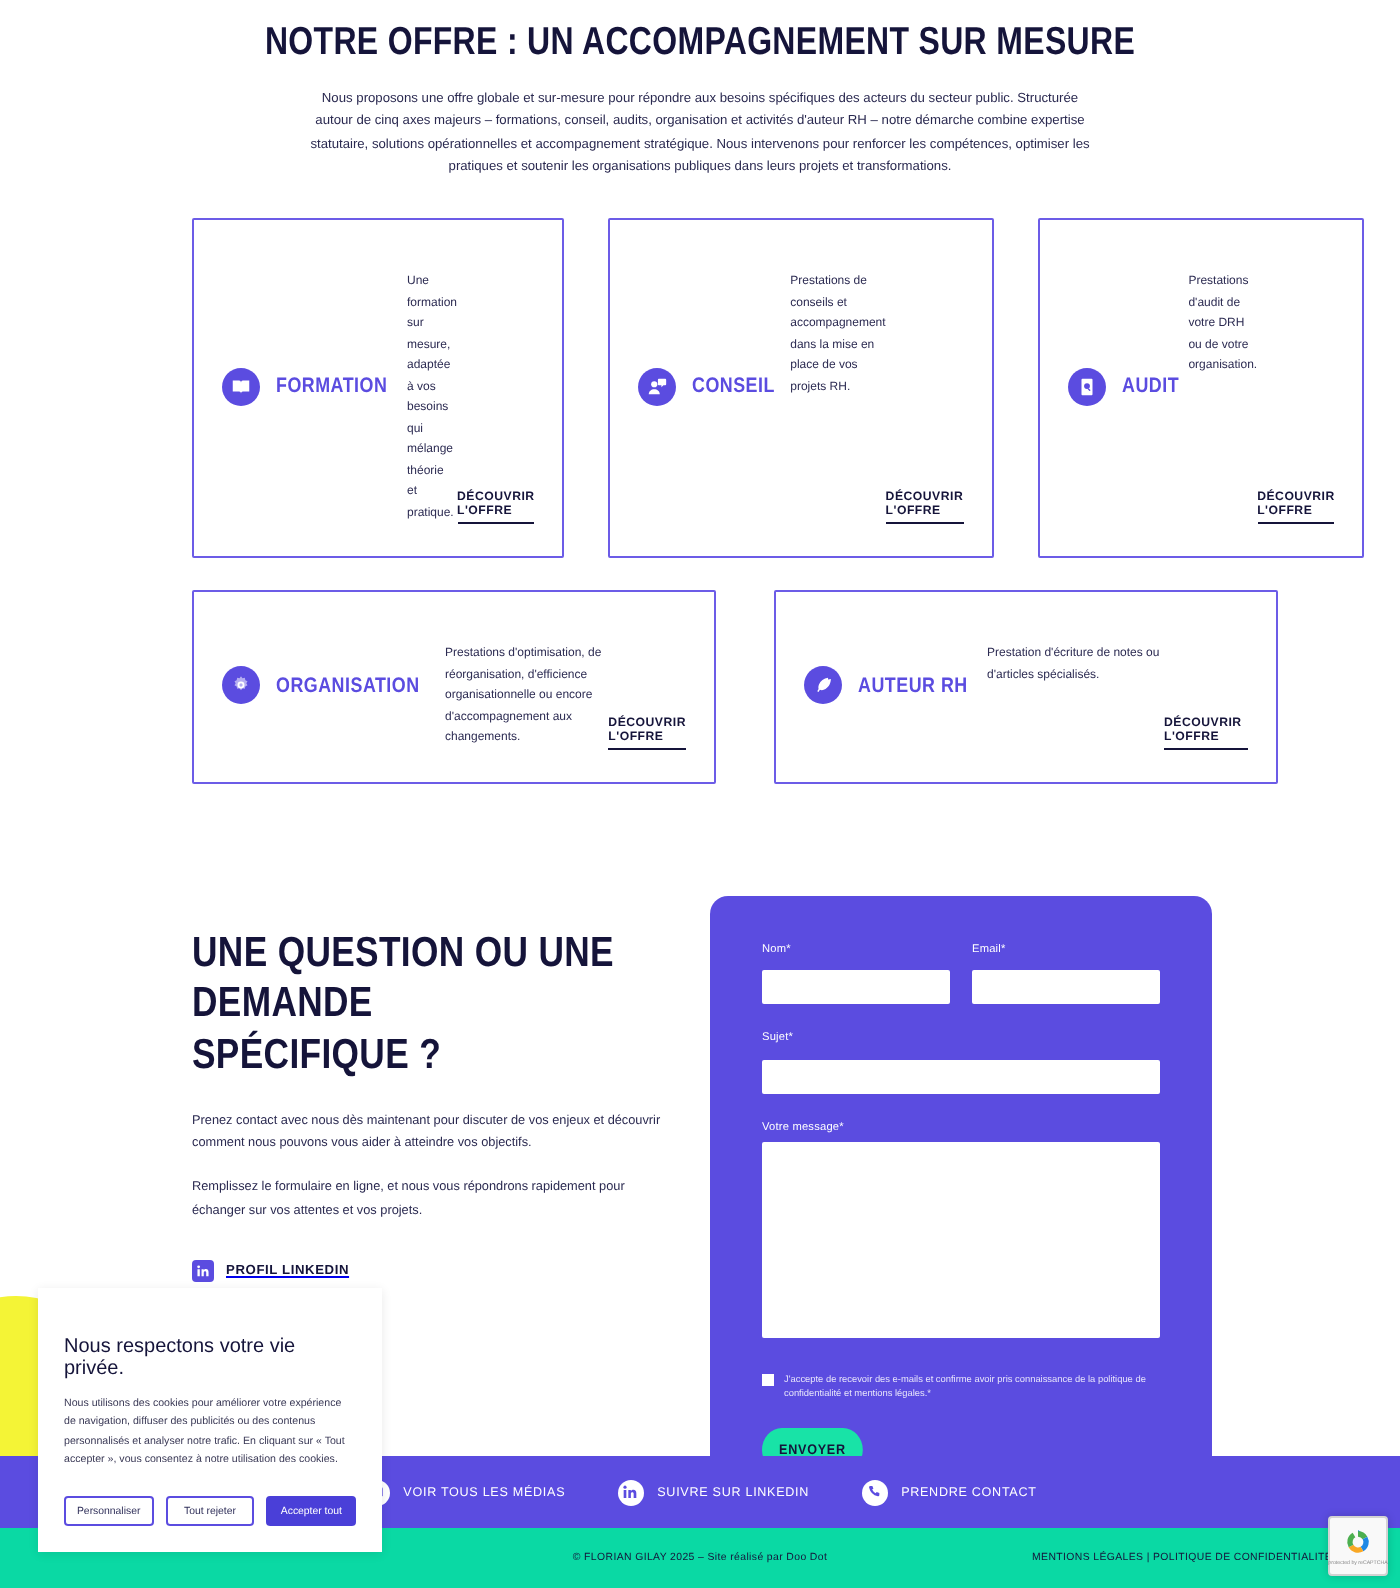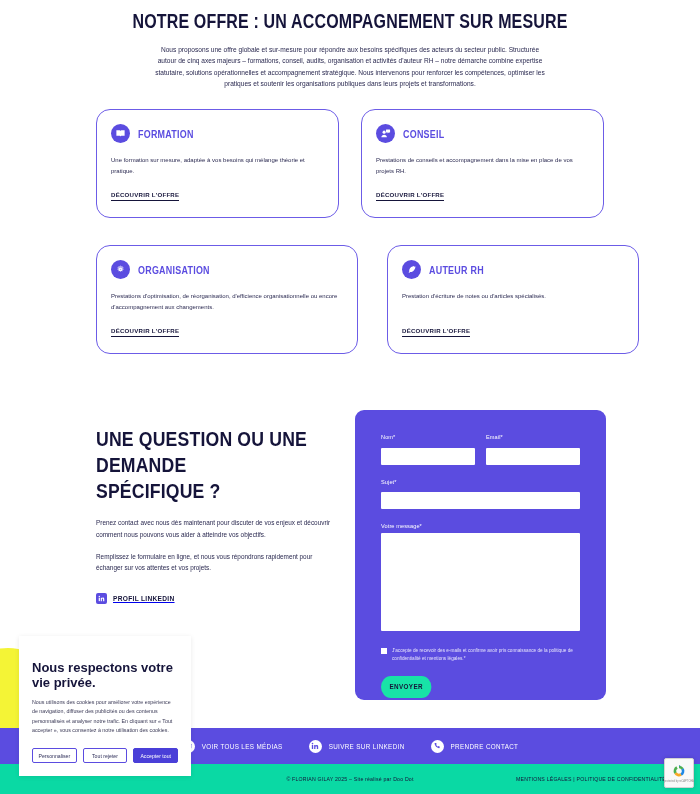--- a/index.html
+++ b/index.html
@@ -41,31 +41,30 @@
   
   .cards-wrap {
     margin-top: 20px;
     padding: 0 96px;
   }
   .cards-row {
     display: flex;
     gap: 22px;
     align-items: stretch;
   }
-  .cards-row + .cards-row { margin-top: 27px; gap: 29px; }
+  .cards-row + .cards-row { margin-top: 16px; gap: 29px; }
 
   .card {
     background: #ffffff;
     border: 1px solid #6c5ce7;
-    border-radius: 14px;
+    border-radius: 1px;
     padding: 14px 14px 16px 14px;
     flex: 1 1 0;
     min-height: 88px;
     display: flex;
-    flex-direction: column;
   }
   .card.wide { flex: 0 0 262px; }
   .card.wide2 { flex: 0 0 252px; }
 
   .card-head {
     display: flex;
     align-items: center;
     gap: 8px;
   }
   .card-icon {
@@ -256,22 +255,22 @@
     position: absolute;
     left: 19px;
     bottom: 18px;
     width: 172px;
     background: #ffffff;
     padding: 12px 13px 13px 13px;
     z-index: 5;
     box-shadow: 0 1px 5px rgba(0,0,0,0.09);
   }
   .cookie-title {
-    font-size: 13px;
-    font-weight: 700;
+    font-size: 10px;
+    font-weight: 400;
     color: #15143a;
     margin-top: 12px;
   }
   .cookie-body {
     margin-top: 8px;
     font-size: 5.3px;
     line-height: 1.82;
     color: #3a3956;
   }
   .cookie-actions {
@@ -419,20 +418,34 @@
               <path d="M3 20c0-3.3 2.7-5.5 6-5.5s6 2.2 6 5.5H3z"></path>
               <path d="M14 3h7a1 1 0 0 1 1 1v5a1 1 0 0 1-1 1h-2l-2.2 2.2V10h-2.8a1 1 0 0 1-1-1V4a1 1 0 0 1 1-1z"></path>
             </svg>
         </span>
         <span class="card-title">CONSEIL</span>
       </div>
       <p class="card-desc">Prestations de conseils et accompagnement dans la mise en place de vos projets RH.</p>
       <a class="card-link" href="#">DÉCOUVRIR L'OFFRE</a>
     </div>
 
+    <div class="card">
+      <div class="card-head">
+        <span class="card-icon">
+          <svg viewBox="0 0 24 24" fill="#ffffff">
+              <path d="M7 3h10a1 1 0 0 1 1 1v16a1 1 0 0 1-1 1H7a1 1 0 0 1-1-1V4a1 1 0 0 1 1-1z"></path>
+              <circle cx="12" cy="11" r="3.2" fill="#5b4ce0"></circle>
+              <rect x="13.6" y="13.2" width="3.4" height="1.5" rx=".7" transform="rotate(45 13.6 13.2)" fill="#5b4ce0"></rect>
+            </svg>
+        </span>
+        <span class="card-title">AUDIT</span>
+      </div>
+      <p class="card-desc">Prestations d'audit de votre DRH ou de votre organisation.</p>
+      <a class="card-link" href="#">DÉCOUVRIR L'OFFRE</a>
+    </div>
 
   </div>
 
   <div class="cards-row">
 
     <div class="card wide">
       <div class="card-head">
         <span class="card-icon">
           <svg viewBox="0 0 24 24" fill="#ffffff">
               <path d="M12 8.2a3.8 3.8 0 1 0 0 7.6 3.8 3.8 0 0 0 0-7.6zm0 5.6a1.8 1.8 0 1 1 0-3.6 1.8 1.8 0 0 1 0 3.6z"></path>

